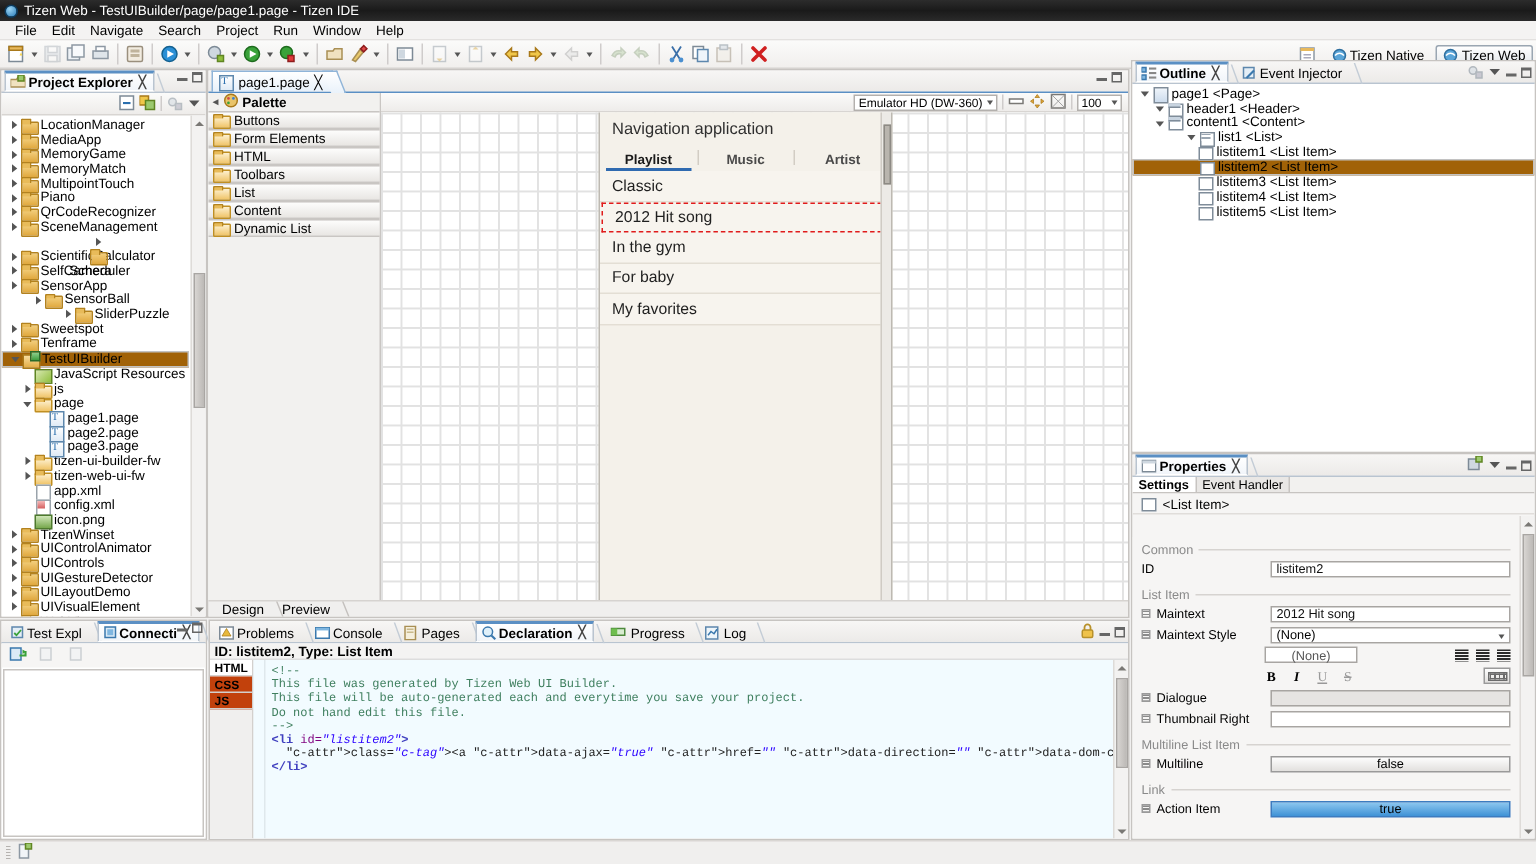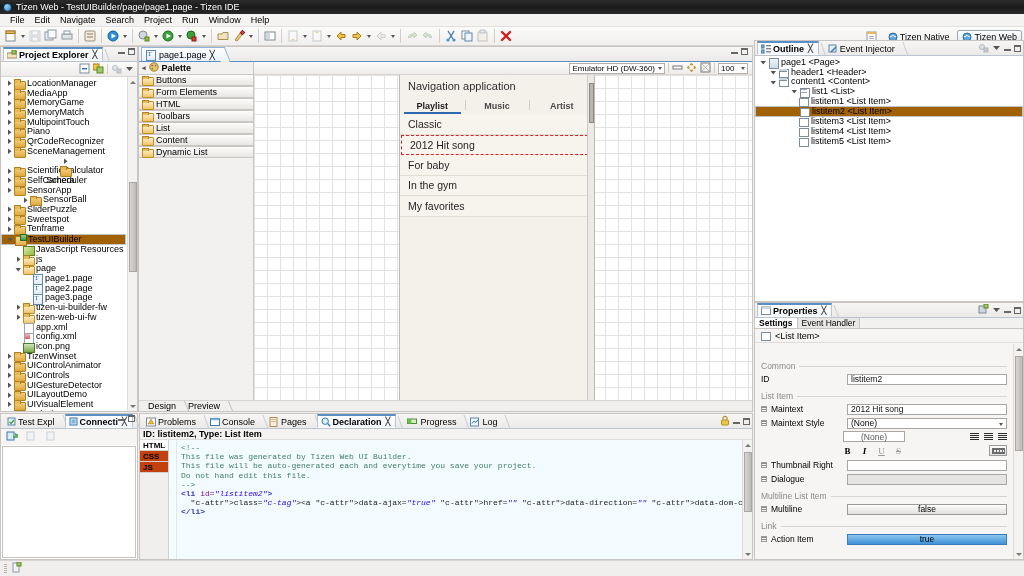--- a/index.html
+++ b/index.html
@@ -852,21 +852,21 @@
           </div>
           <div class="tnode" style="padding-left: 20px;">
             <span class="tw">
               <svg width="9" height="9" viewBox="0 0 9 9" style="position:absolute;left:0;top:0">
                 <path d="M3 1.5 L3 7 L6.5 4.25z" fill="#555"></path>
               </svg>
             </span>
             <span class="ico ico-folder"></span>
             <span class="tlabel">SensorBall</span>
           </div>
-          <div class="tnode" style="padding-left: 4px;">
+          <div class="tnode" style="padding-left: 4px; margin-left: 36px;">
             <span class="tw">
               <svg width="9" height="9" viewBox="0 0 9 9" style="position:absolute;left:0;top:0">
                 <path d="M3 1.5 L3 7 L6.5 4.25z" fill="#555"></path>
               </svg>
             </span>
             <span class="ico ico-folder"></span>
             <span class="tlabel">SliderPuzzle</span>
           </div>
           <div class="tnode" style="padding-left: 4px;">
             <span class="tw">
@@ -1194,24 +1194,24 @@
               <div class="ptab">Artist</div>
             </div>
             <div class="plist" id="preview-list">
                 <div class="plitem">
                   <span>Classic</span>
                 </div>
                 <div class="plitem selected" style="border-color: rgb(224, 27, 27);">
                   <span>2012 Hit song</span>
                 </div>
                 <div class="plitem">
-                  <span>For baby</span>
+                  <span>In the gym</span>
                 </div>
                 <div class="plitem">
-                  <span>In the gym</span>
+                  <span>For baby</span>
                 </div>
                 <div class="plitem">
                   <span>My favorites</span>
                 </div>
               </div>
             <div class="phone-scroll">
               <div class="th"></div>
             </div>
           </div>
         </div>
@@ -1418,30 +1418,30 @@
           <span class="sbtn" style="font-style:italic;font-weight:bold">I</span>
           <span class="sbtn" style="text-decoration:underline;color:#999">U</span>
           <span class="sbtn" style="text-decoration:line-through;color:#999">S</span>
           <span class="kbd-btn">
               <i></i>
             </span>
         </div>
         <div class="prow">
           <span class="plab">
             <span class="dot"></span>
-            <span>Thumbnail Right</span>
-          </span>
-          <span class="pfield"></span>
+            <span>Dialogue</span>
+          </span>
+          <span class="pfield disabled"></span>
         </div>
         <div class="prow">
           <span class="plab">
             <span class="dot"></span>
-            <span>Dialogue</span>
-          </span>
-          <span class="pfield disabled"></span>
+            <span>Thumbnail Right</span>
+          </span>
+          <span class="pfield"></span>
         </div>
 
         <div class="grp" style="padding-top:5px">
           <span>Multiline List Item</span>
           <span class="rule"></span>
         </div>
         <div class="prow">
           <span class="plab">
             <span class="dot"></span>
             <span>Multiline</span>

